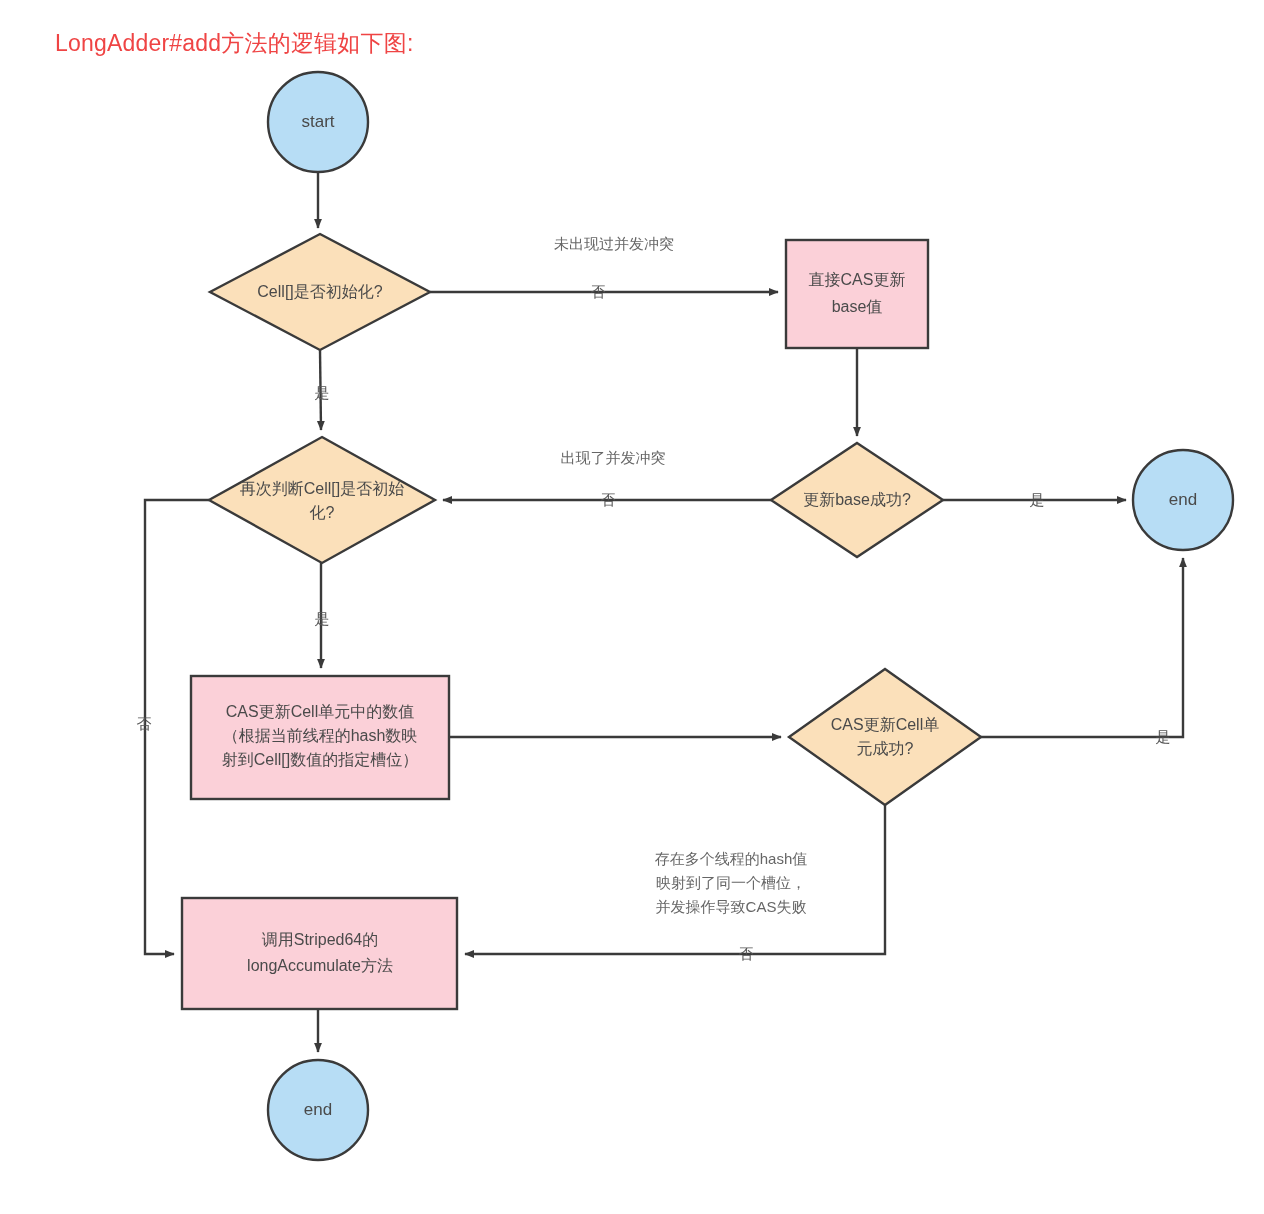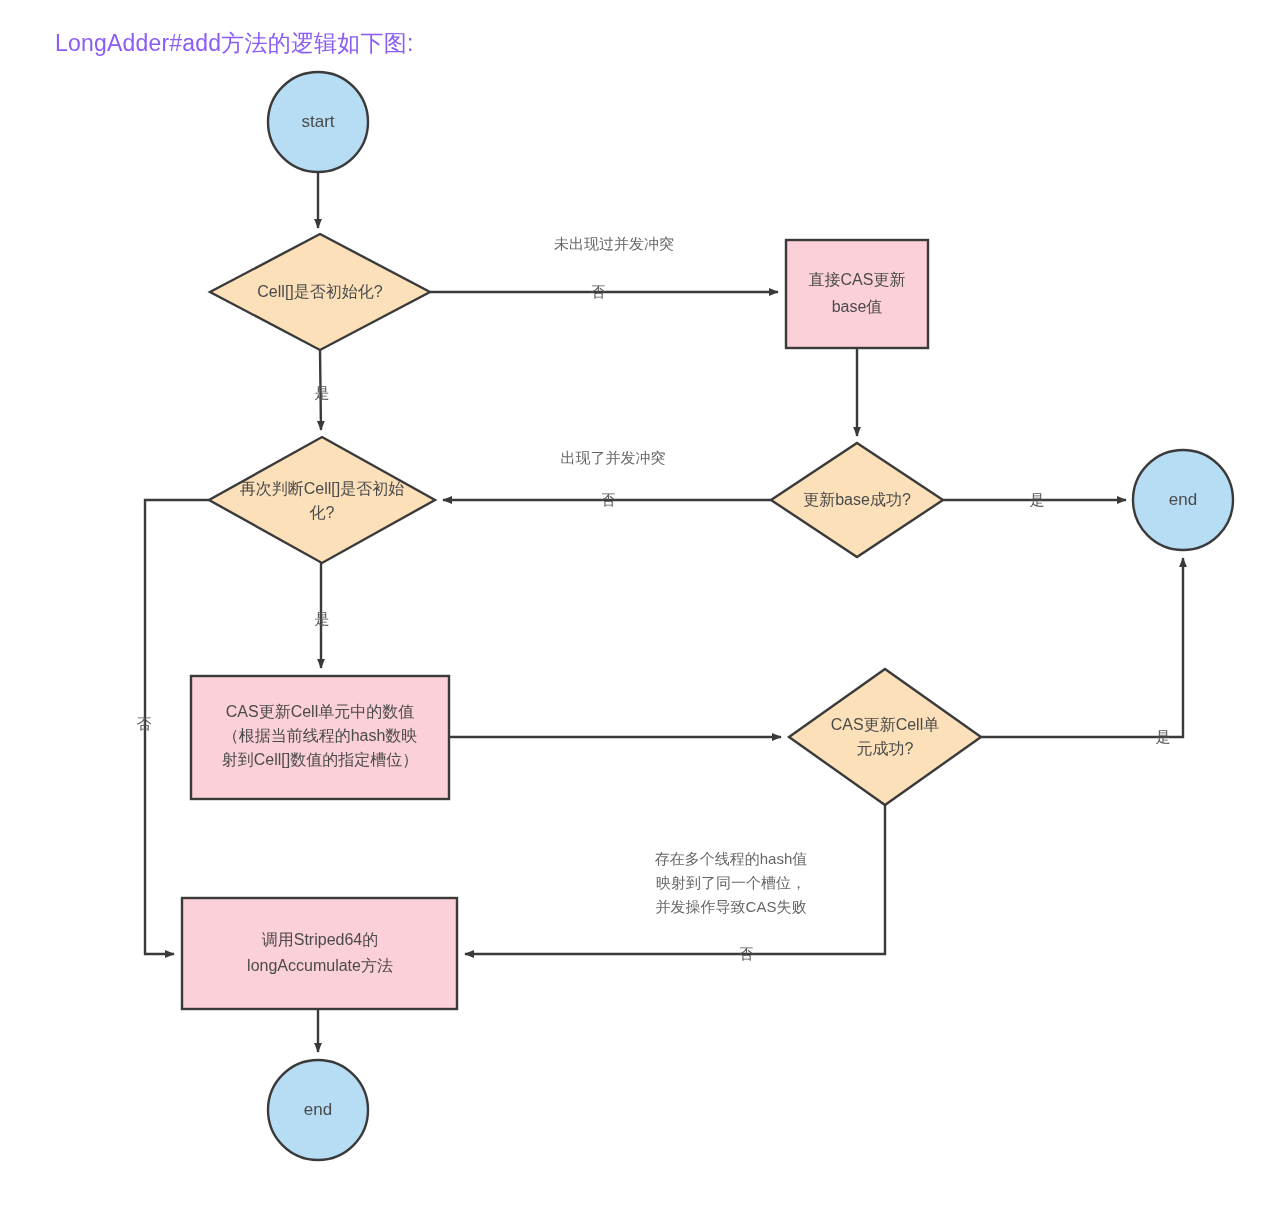--- a/index.html
+++ b/index.html
@@ -13,21 +13,21 @@
     font-family: "Liberation Sans", "DejaVu Sans", sans-serif;
     color: #333333;
     overflow: hidden;
     position: relative;
   }
   #page-title {
     position: absolute;
     left: 55px;
     top: 28px;
     font-size: 23px;
-    color: #8b5cf6;
+    color: #ef4444;
     letter-spacing: 0.2px;
     white-space: nowrap;
   }
   #flowchart-svg {
     position: absolute;
     left: 0;
     top: 0;
   }
   .node-shape {
     stroke: #3a3a3a;

